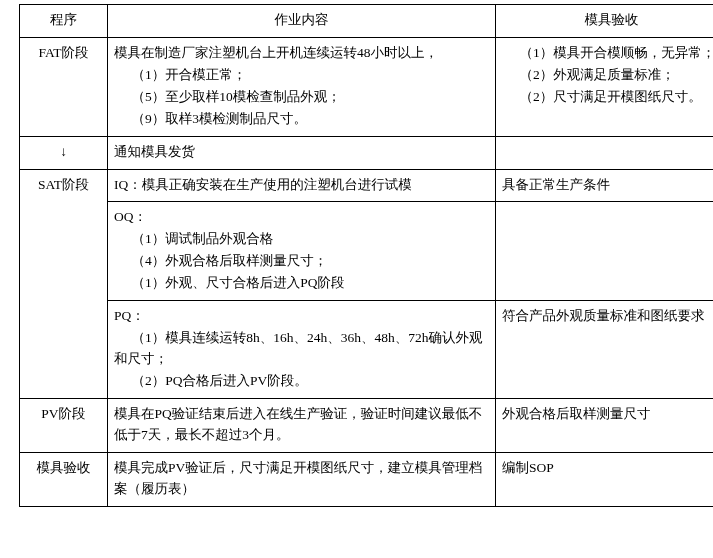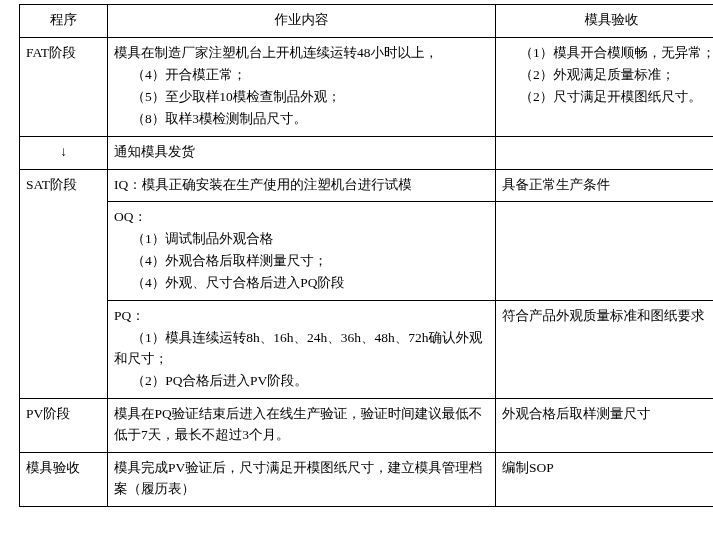--- a/index.html
+++ b/index.html
@@ -38,20 +38,21 @@
   col.c-content { width: 388px; }
   col.c-criteria { width: 232px; }
 
   thead td {
     text-align: center;
     vertical-align: middle;
     padding-top: 6px;
     padding-bottom: 6px;
   }
   .stage-cell {
+    text-align: center;
     vertical-align: middle;
     font-size: 13.5px;
   }
   .arrow-cell {
     text-align: center;
     vertical-align: middle;
     font-size: 14px;
     padding-top: 3px;
     padding-bottom: 3px;
   }
@@ -93,23 +94,23 @@
         <td>作业内容</td>
         <td>模具验收</td>
       </tr>
     </thead>
     <tbody>
 
       <tr>
         <td class="stage-cell">FAT阶段</td>
         <td class="content-cell">
           <p>模具在制造厂家注塑机台上开机连续运转48小时以上，</p>
-          <p class="indent">（4）开合模正常；</p>
+          <p class="indent">（1）开合模正常；</p>
           <p class="indent">（5）至少取样10模检查制品外观；</p>
-          <p class="indent">（8）取样3模检测制品尺寸。</p>
+          <p class="indent">（9）取样3模检测制品尺寸。</p>
         </td>
         <td class="criteria-cell">
           <p class="indent">（1）模具开合模顺畅，无异常；</p>
           <p class="indent">（2）外观满足质量标准；</p>
           <p class="indent">（2）尺寸满足开模图纸尺寸。</p>
         </td>
       </tr>
 
       <tr class="tight-row">
         <td class="arrow-cell">↓</td>
@@ -129,21 +130,21 @@
         <td class="criteria-cell">
           <p>具备正常生产条件</p>
         </td>
       </tr>
 
       <tr>
         <td class="content-cell">
           <p>OQ：</p>
           <p class="indent">（1）调试制品外观合格</p>
           <p class="indent">（4）外观合格后取样测量尺寸；</p>
-          <p class="indent">（4）外观、尺寸合格后进入PQ阶段</p>
+          <p class="indent">（1）外观、尺寸合格后进入PQ阶段</p>
         </td>
         <td class="criteria-cell">
           <p></p>
         </td>
       </tr>
 
       <tr>
         <td class="content-cell">
           <p>PQ：</p>
           <p class="indent">（1）模具连续运转8h、16h、24h、36h、48h、72h确认外观和尺寸；</p>

